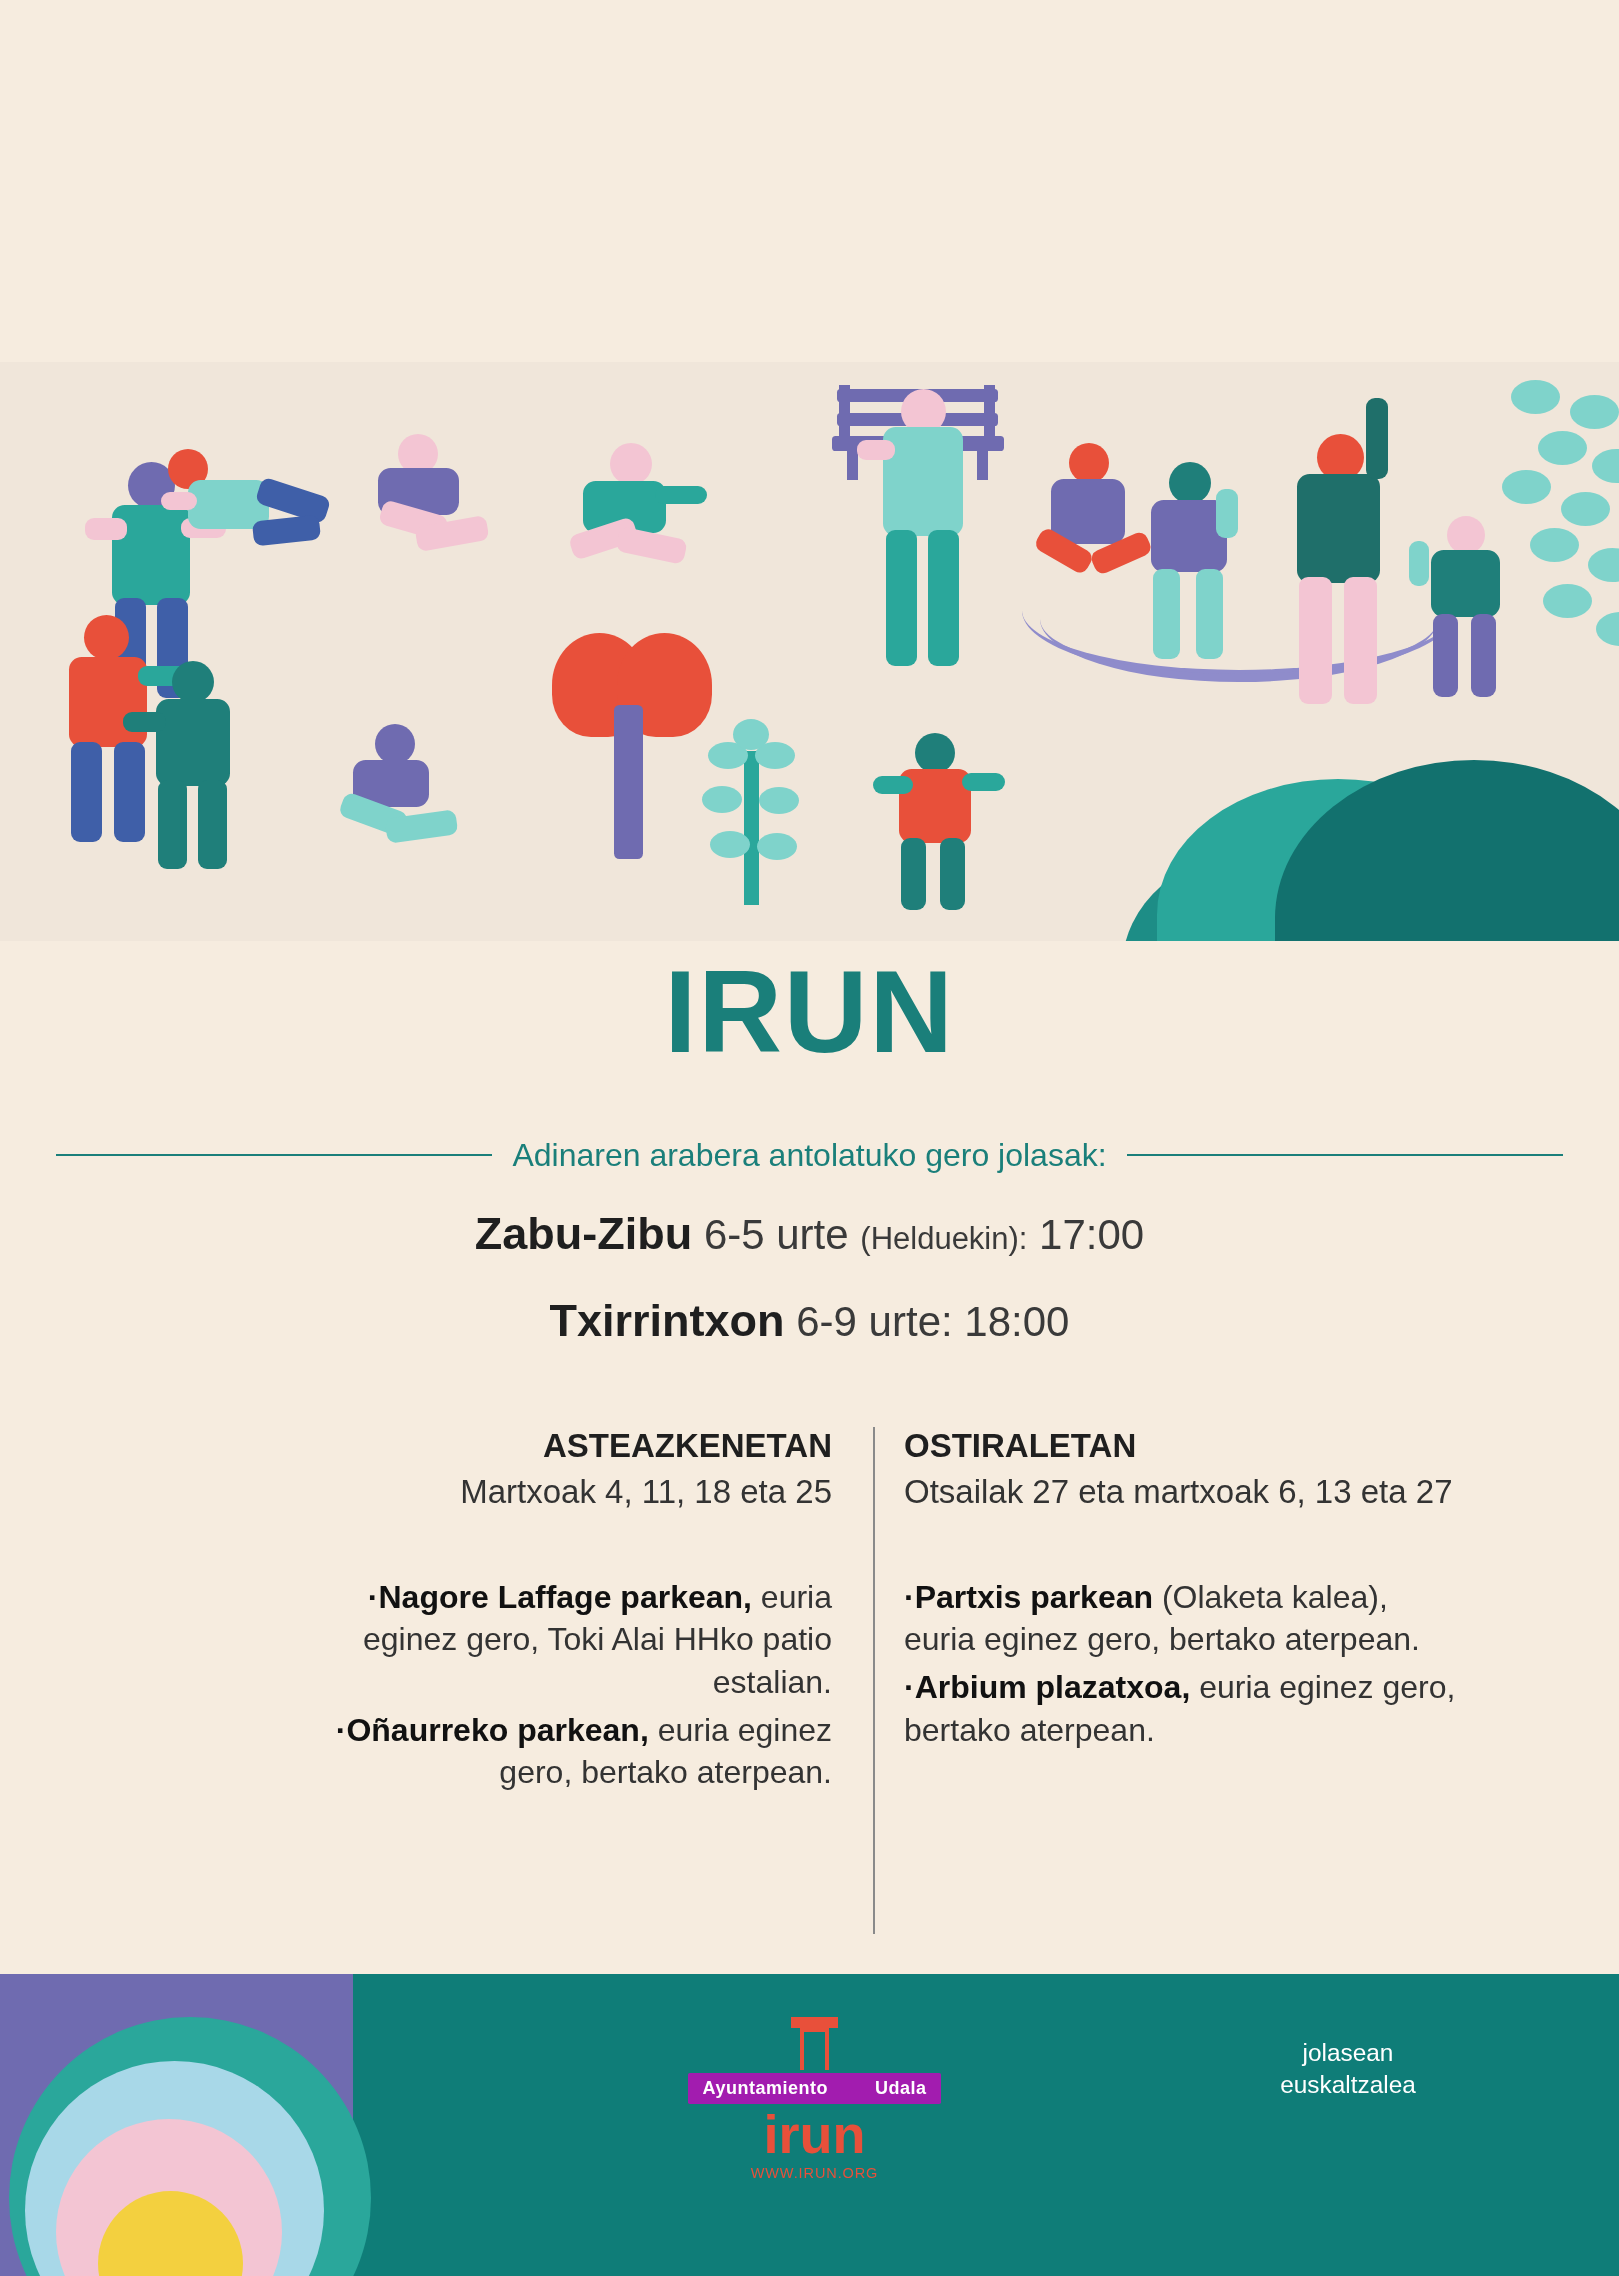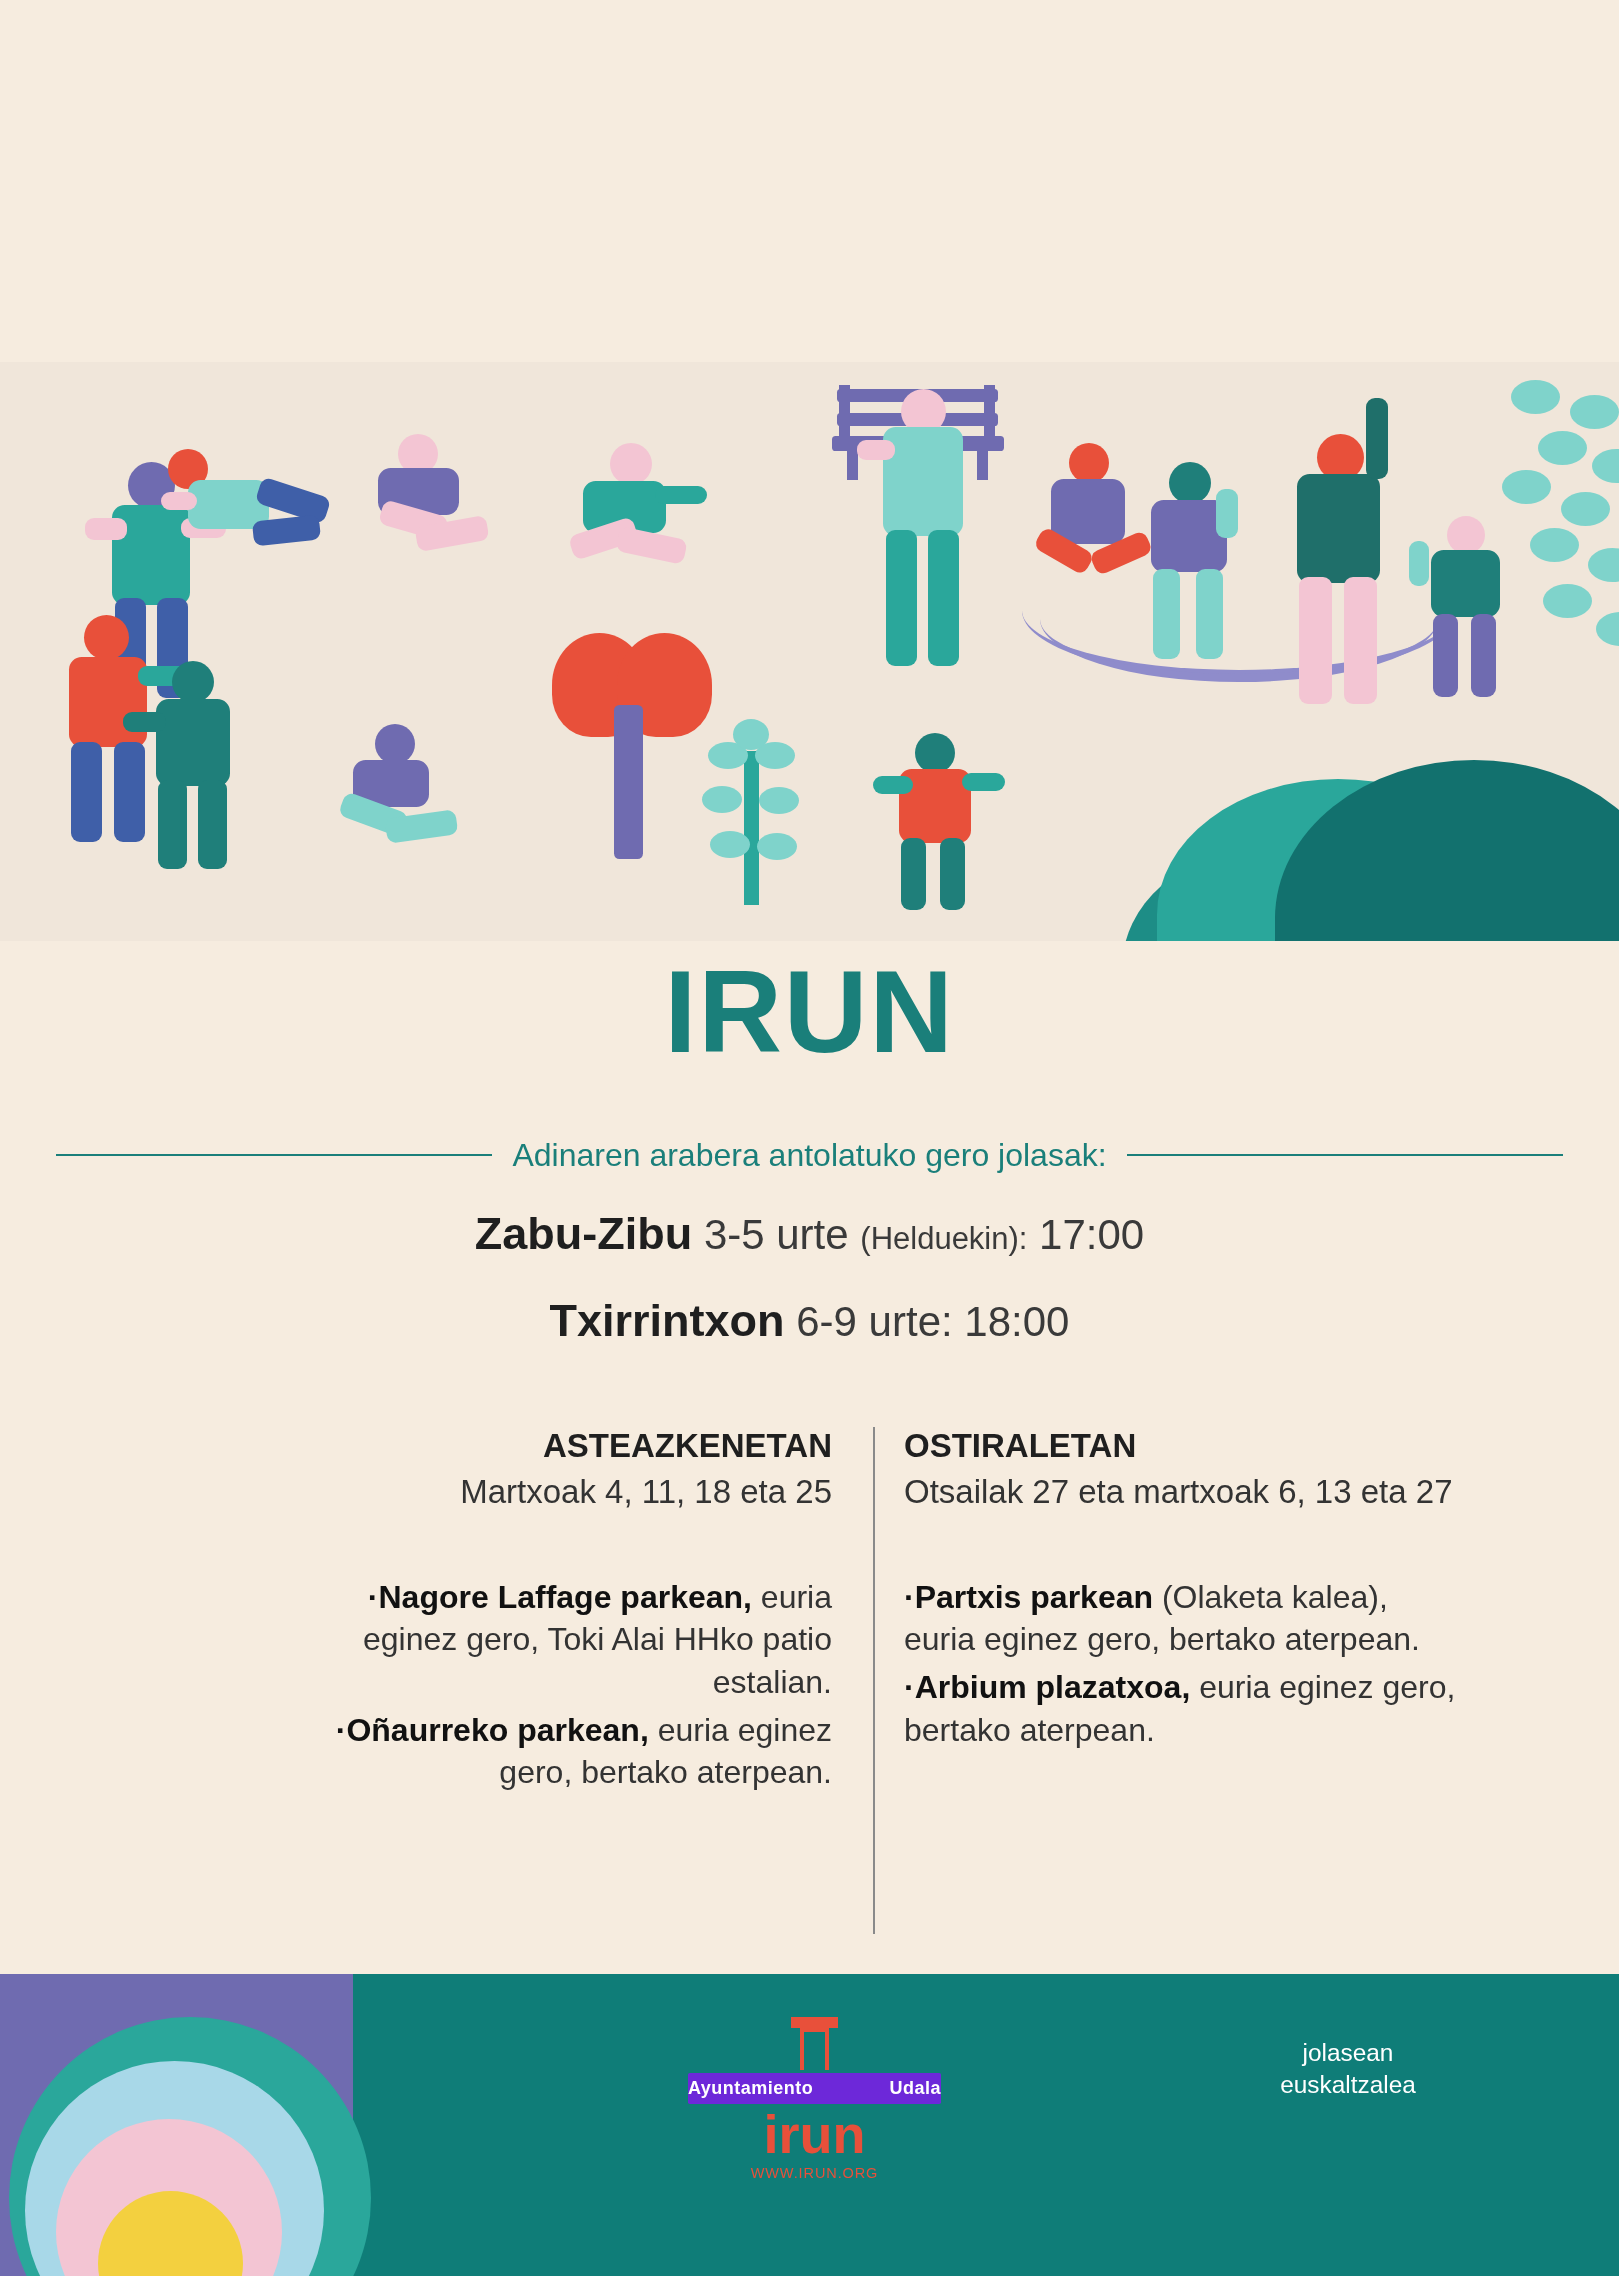--- a/index.html
+++ b/index.html
@@ -411,22 +411,22 @@
     box-sizing: border-box;
   }
   .logo-irun .tower .cap {
     position: absolute; left: 0; top: 0;
     width: 47px; height: 11px;
     background: #e8503a;
   }
   .logo-irun .bar {
     display: flex;
     align-items: center;
-    justify-content: space-between;
-    background: #6d28d9;
+    justify-content: center;
+    background: #a21caf;
     height: 31px;
     border-radius: 1.8px;
     position: relative;
   }
   .logo-irun .bar span {
     color: #fff;
     font-size: 18px;
     font-weight: bold;
     letter-spacing: 0.5px;
   }
@@ -629,21 +629,21 @@
   <div class="irun">IRUN</div>
 
   <div class="divider-row">
     <div class="line"></div>
     <div class="cap">Adinaren arabera antolatuko gero jolasak:</div>
     <div class="line"></div>
   </div>
 
   <div class="sched sched1">
     <b>Zabu-Zibu</b>
-    <span>3-5 urte</span>
+    <span>6-5 urte</span>
     <span class="small">(Helduekin):</span>
     <span>17:00</span>
   </div>
   <div class="sched sched2">
     <b>Txirrintxon</b>
     <span>6-9 urte:</span>
     <span>18:00</span>
   </div>
 
   <div class="cols">

